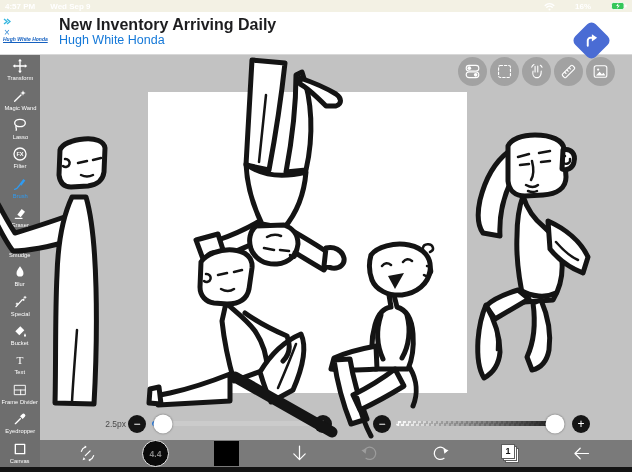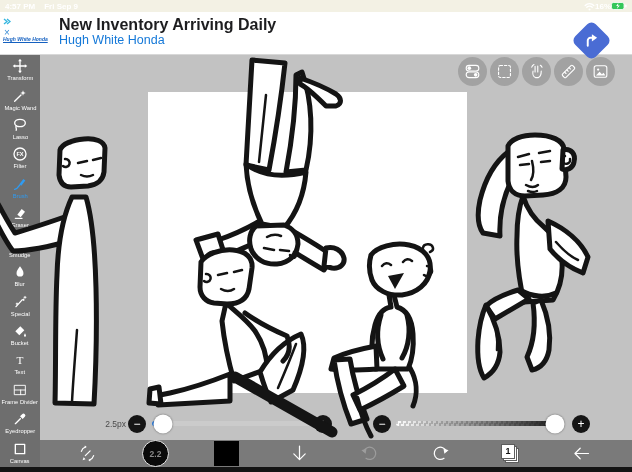--- a/index.html
+++ b/index.html
@@ -2,22 +2,22 @@
 <html><head>
 <meta charset="utf-8">
 <style>
   html,body{margin:0;padding:0}
   #app{position:relative;width:632px;height:472px;overflow:hidden;background:#c2c2c2;
        font-family:"Liberation Sans","DejaVu Sans",sans-serif;-webkit-font-smoothing:antialiased}
   
   .statusbar{position:absolute;left:0;top:0;width:632px;height:12px;background:#f3f1e4;color:#fff;
              font-size:8px;font-weight:700;display:flex;align-items:center;justify-content:space-between;
              padding:0 5px;box-sizing:border-box;z-index:9}
-  .sb-left{display:flex;gap:9px}
-  .sb-right{display:flex;gap:0;align-items:center}
+  .sb-left{display:flex;gap:15px}
+  .sb-right{display:flex;gap:20px;align-items:center}
   
   .banner{position:absolute;left:0;top:12px;width:632px;height:43px;background:#fff;
           border-bottom:1px solid #d8d8d8;box-sizing:border-box;z-index:9}
   .ad-logo{position:absolute;left:3px;top:6px;width:54px;color:#1460c0}
   .ad-logo .lg-text{font-size:5px;font-style:italic;font-weight:700;white-space:nowrap;display:block;
                     text-decoration:underline}
   .ad-close{position:absolute;left:4px;top:16px;font-size:10px;color:#3f8fd6;line-height:10px}
   .ad-headline{position:absolute;left:59px;top:4px;font-size:16px;font-weight:600;color:#1d1d1f}
   .ad-link{position:absolute;left:59px;top:21px;font-size:12.5px;color:#1478d8}
   .ad-diamond{position:absolute;left:577px;top:14px;width:29px;height:29px;background:#4a6cd4;
@@ -79,21 +79,21 @@
   .homestrip{position:absolute;left:0;top:467px;width:632px;height:5px;background:#141414;z-index:8}
 </style>
 </head>
 <body>
 
 <div id="app">
 
   <div class="statusbar">
     <div class="sb-left">
       <span>4:57 PM</span>
-      <span>Fri Sep 9</span>
+      <span>Wed Sep 9</span>
     </div>
     <div class="sb-right">
       <svg width="11" height="9" viewBox="0 0 11 9">
         <path d="M1.2 3.4a6.2 6.2 0 0 1 8.6 0" class="lnt"></path>
         <path d="M2.8 5.3a3.8 3.8 0 0 1 5.4 0" class="lnt"></path>
         <circle cx="5.5" cy="7.4" r="1" class="fl"></circle>
       </svg>
       <span>16%</span>
       <svg width="16" height="8" viewBox="0 0 16 8">
         <rect x="0.5" y="0.5" width="12.5" height="7" rx="1.8" fill="#34c759" stroke="#fff" stroke-width="0.8"></rect>
@@ -327,21 +327,21 @@
   <div class="bottombar">
     <button class="bbtn" style="left:34px">
       <svg viewBox="0 0 24 24">
         <path d="M9.5 14.5l5.5-5.5" class="lnt"></path>
         <path d="M7.6 16.4l2.2 2.2-3.4 1.2z" class="fl"></path>
         <path d="M5 9.5A7.5 7.5 0 0 1 9.5 4.6M19 14.5a7.5 7.5 0 0 1-4.5 4.9" class="lnt"></path>
         <path d="M9 2.8l2.2 1.9-2.8 1.2zM15 21.2l-2.2-1.9 2.8-1.2z" class="fl"></path>
       </svg>
     </button>
     <div class="brushprev" style="left:102px">
-      <span>2.2</span>
+      <span>4.4</span>
     </div>
     <button class="swatch" style="left:174px"></button>
     <button class="bbtn" style="left:246px">
       <svg viewBox="0 0 24 24">
         <path d="M12 3.5v15M5.5 12.5l6.5 6.5 6.5-6.5" class="lnt"></path>
       </svg>
     </button>
     <button class="bbtn dim" style="left:316px">
       <svg viewBox="0 0 24 24">
         <path d="M5.5 9.5A7 7 0 1 1 8 17.5" class="lnt"></path>

